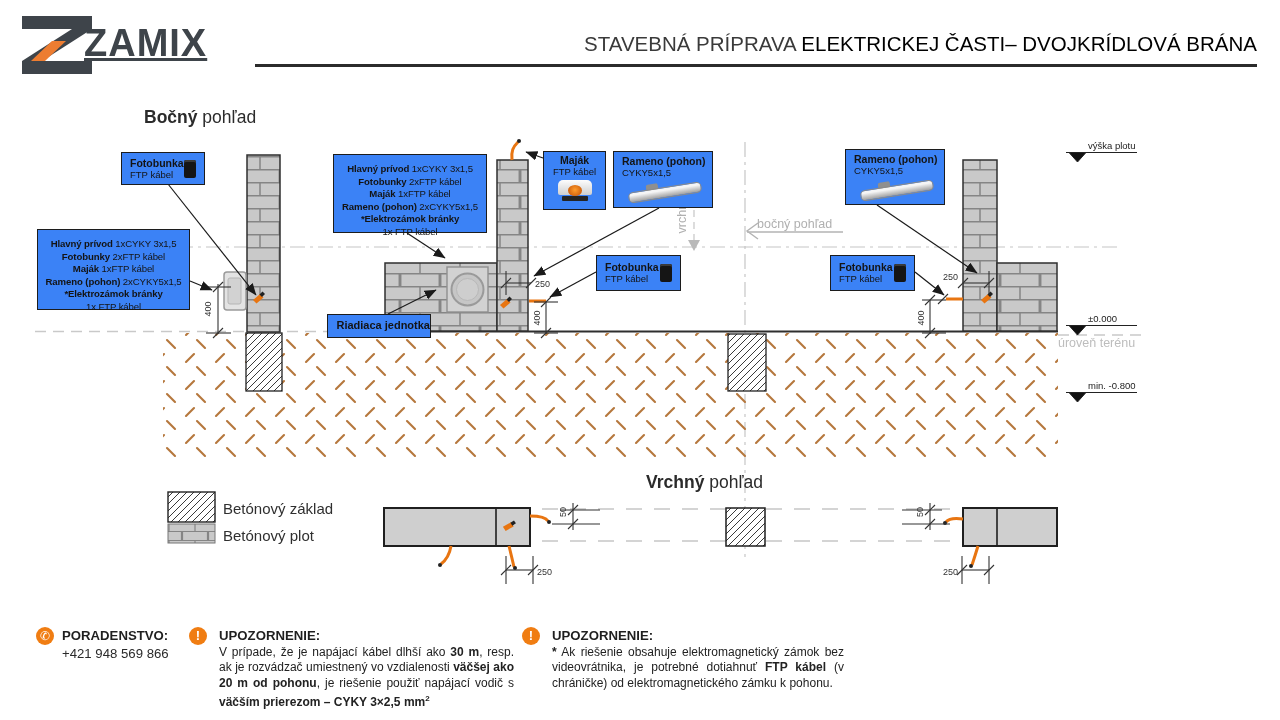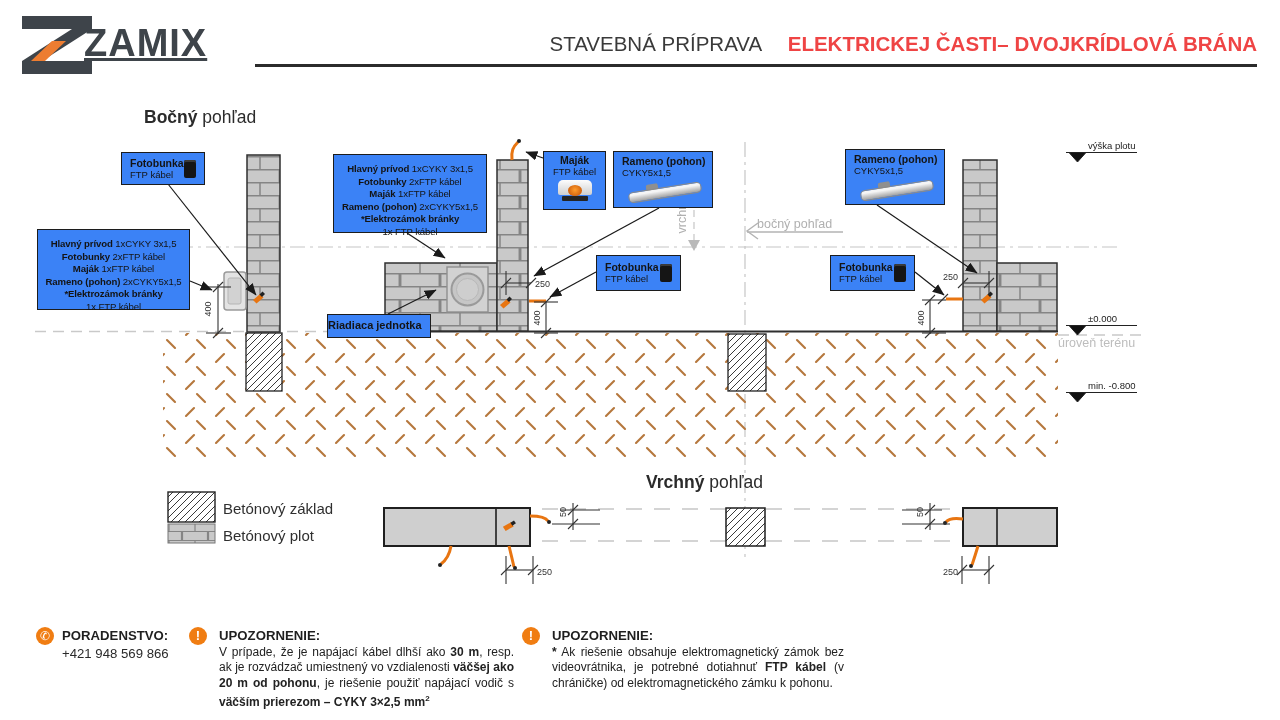--- a/index.html
+++ b/index.html
@@ -2,21 +2,21 @@
 <html><head>
 <meta charset="utf-8">
 <style>
   html,body{margin:0;padding:0;background:#fff;}
   #stage{position:relative;width:1280px;height:720px;background:#fff;overflow:hidden;
          font-family:"Liberation Sans",sans-serif;color:#222;}
   .abs{position:absolute;}
   
   #brand-text{left:84px;top:22px;font-size:38px;font-weight:700;color:#3e444a;letter-spacing:1px;text-decoration:underline;}
   #main-title{right:23px;top:32px;font-size:20.5px;color:#3a3a3a;white-space:nowrap;}
-  #main-title .b{font-weight:700;color:#ef4444;margin-left:21px;}
+  #main-title .b{font-weight:400;color:#000000;}
   #header-rule{left:255px;top:64px;width:1002px;height:2.5px;background:#2b2b2b;}
   
   .vhead{font-size:17.5px;color:#2b2b2b;white-space:nowrap;}
   .vhead .b{font-weight:700;}
   
   .obox{position:absolute;background:#3b82f6;border:1.2px solid #1c1c1c;box-sizing:border-box;color:#141414;z-index:3;}
   .obox .t{font-weight:700;}
   .speclines{padding:8px 2px;}
   .spec-line{font-size:9.6px;line-height:12.6px;text-align:center;white-space:nowrap;letter-spacing:-0.1px;}
   .fb{display:flex;align-items:center;justify-content:space-between;padding:3px 8px;}
@@ -31,21 +31,21 @@
   .beacon .dome{position:absolute;left:0;top:0;width:34px;height:15px;background:linear-gradient(180deg,#fdfdfd,#cfcfcf);border-radius:5px 5px 2px 2px;}
   .beacon .glow{position:absolute;left:10px;top:5px;width:14px;height:11px;border-radius:50%;background:radial-gradient(circle at 50% 45%,#ff9d2e,#c24d00);}
   .beacon .base{position:absolute;left:4px;bottom:0;width:26px;height:5px;background:#242424;border-radius:1px;}
   .rm{padding:3px 0 0 8px;}
   .rm .t{font-size:10.5px;line-height:12px;display:block;}
   .rm .s{font-size:9.5px;line-height:11px;display:block;}
   .arm{position:relative;width:86px;height:24px;}
   .arm .tube{position:absolute;left:6px;top:9px;width:72px;height:9px;border-radius:5px;
     background:linear-gradient(180deg,#f5f5f5 25%,#9f9f9f);transform:rotate(-9deg);border:0.5px solid #8a8a8a;}
   .arm .joint{position:absolute;left:24px;top:6px;width:12px;height:7px;background:#8f8f8f;border-radius:2px;transform:rotate(-9deg);}
-  .rj{font-size:11px;font-weight:700;text-align:left;line-height:21px;}
+  .rj{font-size:11px;font-weight:700;text-align:right;line-height:21px;}
   
   .ic{position:absolute;width:18px;height:18px;border-radius:50%;background:#f07d12;color:#fff;
       text-align:center;line-height:18px;z-index:2;}
   .ic.warn{font-weight:700;font-size:13px;}
   .ic.phone{font-size:12px;}
   .ftitle{font-size:13.2px;font-weight:700;color:#1f1f1f;white-space:nowrap;}
   .fphone{font-size:13.2px;color:#2a2a2a;}
   .fbody{font-size:12px;line-height:15.4px;text-align:justify;color:#222;}
   .fbody .b{font-weight:700;}
   .fbody .sup{vertical-align:super;font-size:8px;font-weight:700;}

